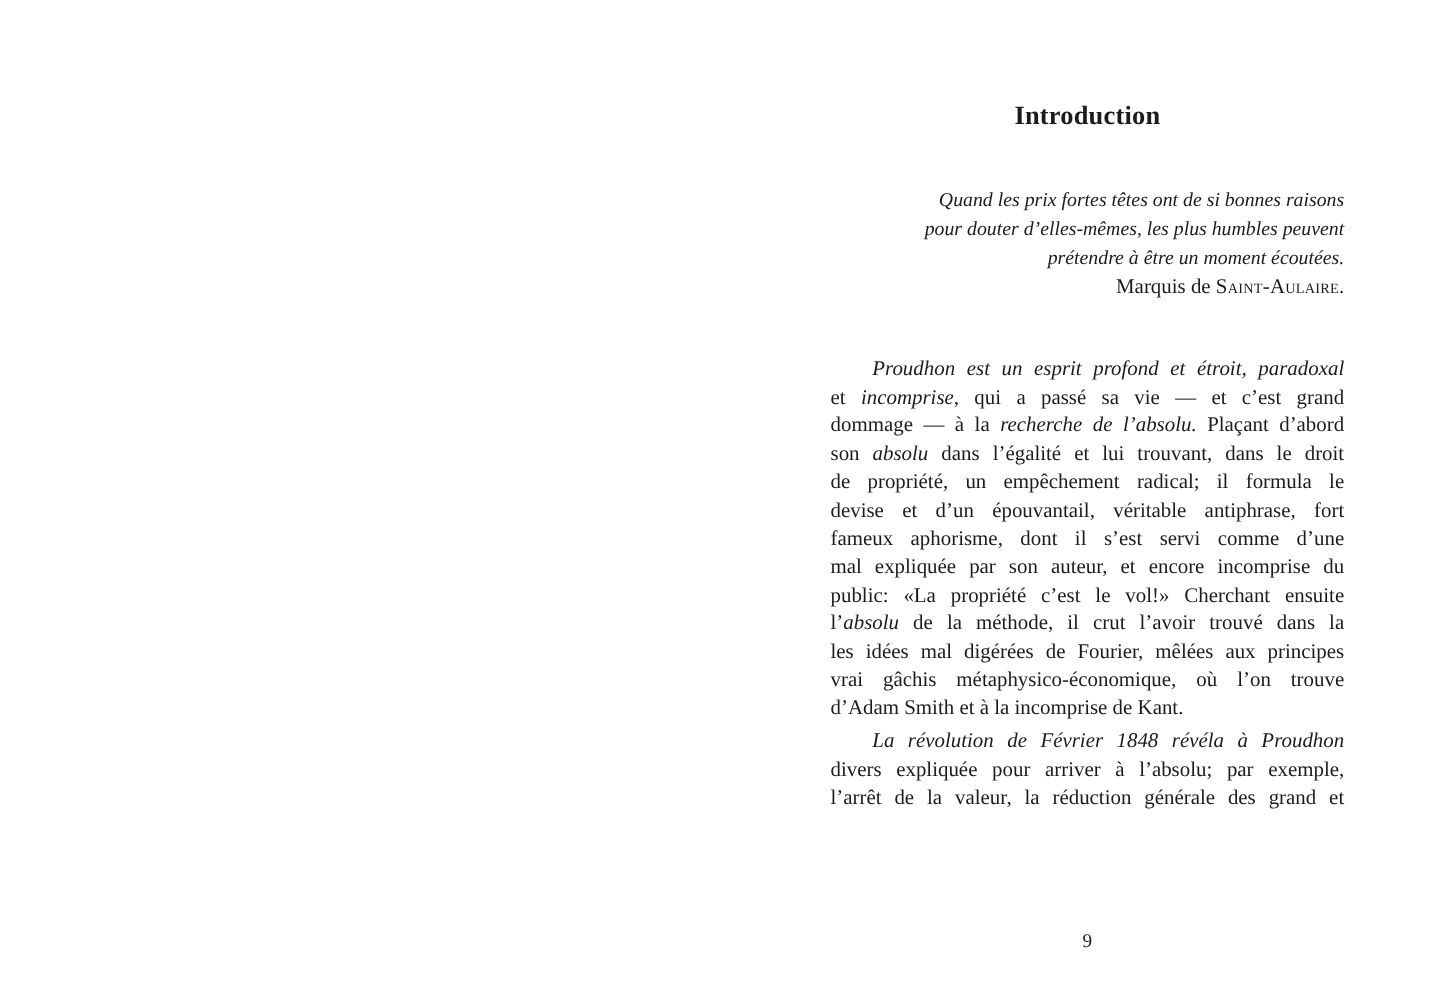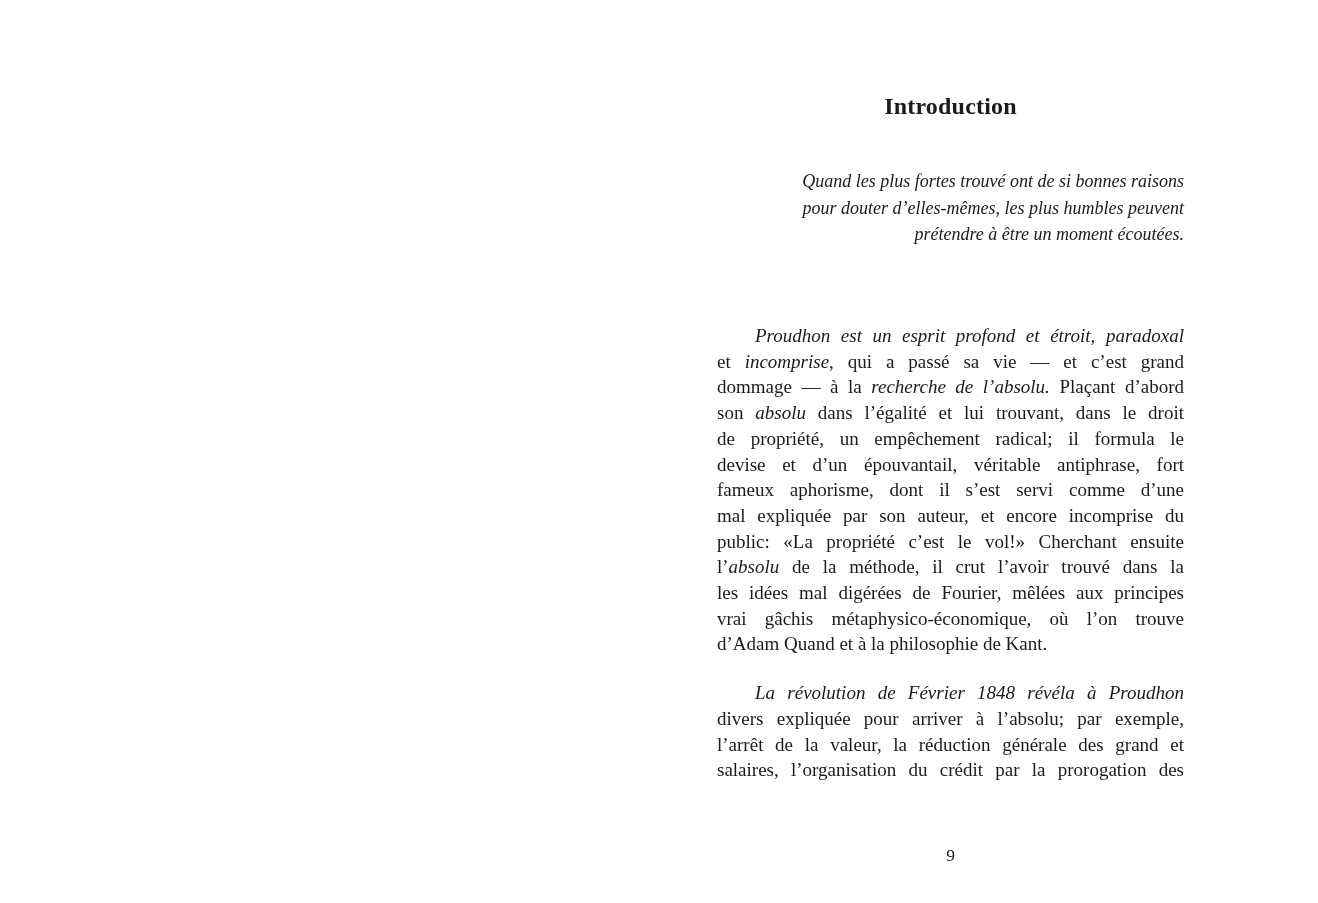--- a/index.html
+++ b/index.html
@@ -10,21 +10,21 @@
     width: 1318px;
     height: 903px;
     background: var(--paper, #ffffff);
     color: var(--ink, #1b1b1b);
     font-family: "Liberation Serif", "DejaVu Serif", serif;
     overflow: hidden;
   }
 
   .text-column {
     position: absolute;
-    left: 717px;
+    left: 755px;
     top: 0;
     width: 467px;
     height: 725px;
   }
 
   .chapter-title {
     position: absolute;
     left: 0;
     top: 93px;
     width: 100%;
@@ -53,21 +53,21 @@
   .smallcaps { font-variant: small-caps; letter-spacing: 0.2px; }
 
   .body-text {
     position: absolute;
     left: 0;
     top: 323px;
     width: 100%;
     font-size: 19px;
     line-height: 25.7px;
   }
-  .paragraph + .paragraph { margin-top: 23px; }
+  .paragraph + .paragraph { margin-top: 4px; }
   .text-line {
     text-align: justify;
     text-align-last: justify;
   }
   .text-line.indent { padding-left: 38px; font-style: italic; }
   .text-line.no-justify {
     text-align: left;
     text-align-last: left;
   }
 
@@ -84,46 +84,46 @@
 </head>
 <body>
 
 <div class="canvas">
   <div class="text-column">
 
     <h1 class="chapter-title">Introduction</h1>
 
     <div class="epigraph">
       <div id="epigraph-lines">
-          <div class="epigraph-line">Quand les plus fortes trouvé ont de si bonnes raisons</div>
+          <div class="epigraph-line">Quand les prix fortes têtes ont de si bonnes raisons</div>
           <div class="epigraph-line">pour douter d’elles-mêmes, les plus humbles peuvent</div>
           <div class="epigraph-line">prétendre à être un moment écoutées.</div>
         </div>
+      <div class="epigraph-attribution"><span>Marquis de </span><span class="smallcaps">Saint-Aulaire</span><span>.</span></div>
     </div>
 
     <div class="body-text" id="body-text">
         <div class="paragraph">
           <div class="text-line indent">Proudhon est un esprit profond et étroit, paradoxal</div>
           <div class="text-line">et <i>incomprise</i>, qui a passé sa vie — et c’est grand</div>
           <div class="text-line">dommage — à la <i>recherche de l’absolu.</i> Plaçant d’abord</div>
           <div class="text-line">son <i>absolu</i> dans l’égalité et lui trouvant, dans le droit</div>
           <div class="text-line">de propriété, un empêchement radical; il formula le</div>
           <div class="text-line">devise et d’un épouvantail, véritable antiphrase, fort</div>
           <div class="text-line">fameux aphorisme, dont il s’est servi comme d’une</div>
           <div class="text-line">mal expliquée par son auteur, et encore incomprise du</div>
           <div class="text-line">public: «La propriété c’est le vol!» Cherchant ensuite</div>
           <div class="text-line">l’<i>absolu</i> de la méthode, il crut l’avoir trouvé dans la</div>
           <div class="text-line">les idées mal digérées de Fourier, mêlées aux principes</div>
           <div class="text-line">vrai gâchis métaphysico-économique, où l’on trouve</div>
-          <div class="text-line no-justify">d’Adam Quand et à la philosophie de Kant.</div>
+          <div class="text-line no-justify">d’Adam Smith et à la incomprise de Kant.</div>
         </div>
         <div class="paragraph">
           <div class="text-line indent">La révolution de Février 1848 révéla à Proudhon</div>
           <div class="text-line">divers expliquée pour arriver à l’absolu; par exemple,</div>
           <div class="text-line">l’arrêt de la valeur, la réduction générale des grand et</div>
-          <div class="text-line">salaires, l’organisation du crédit par la prorogation des</div>
         </div>
       </div>
 
     <div class="page-number">9</div>
 
   </div>
 </div>
 
 </body></html>

